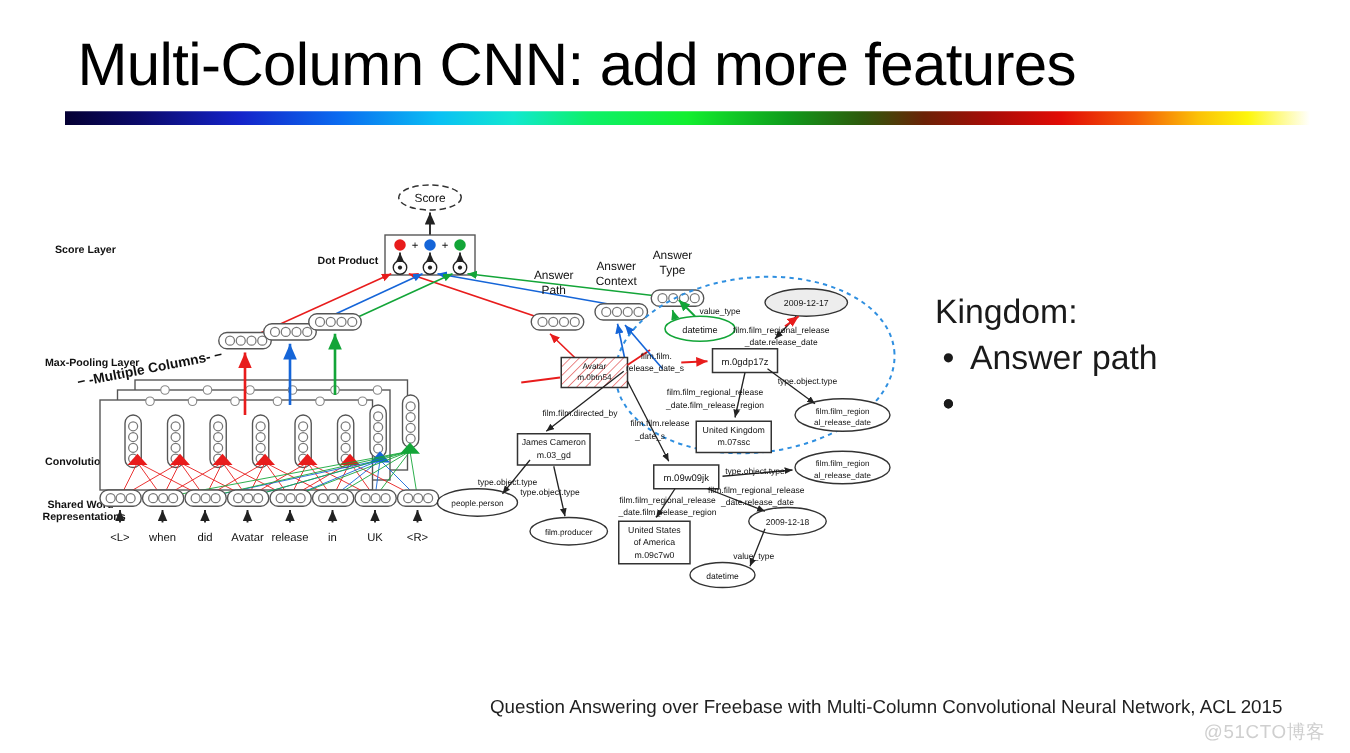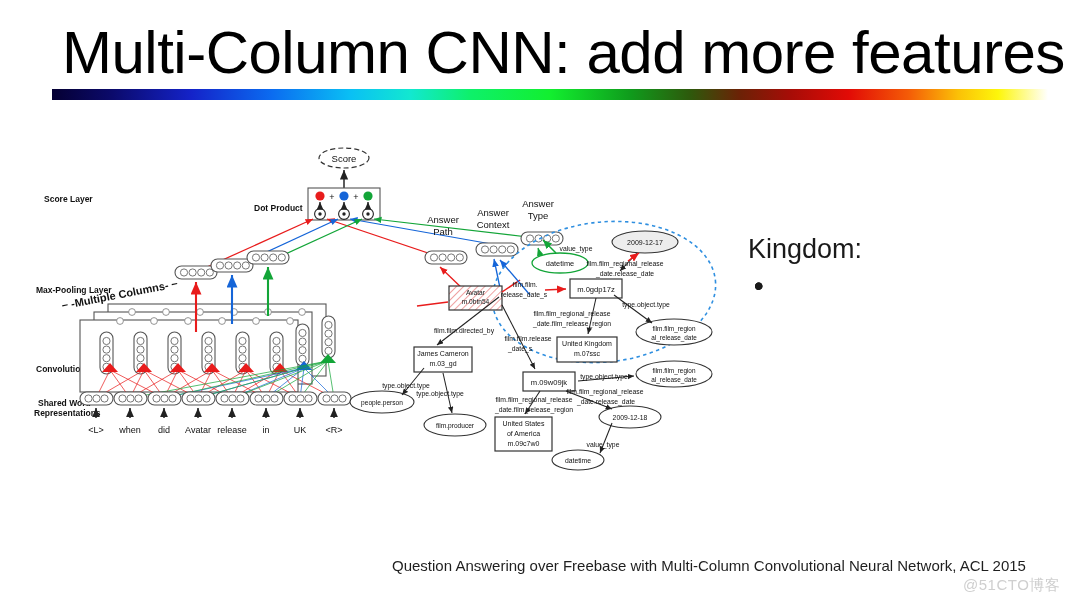--- a/index.html
+++ b/index.html
@@ -6,21 +6,21 @@
   body{
     width:1080px;height:602px;background:#ffffff;
     font-family:"Liberation Sans","DejaVu Sans",sans-serif;
     overflow:hidden;position:relative;
   }
   #slide{position:absolute;inset:0;width:1080px;height:602px;background:#fff;}
 
   
   .title{
     position:absolute;left:62px;top:22px;width:960px;height:62px;
-    font-size:60px;line-height:62px;color:#000;letter-spacing:-0.5px;
+    font-size:48px;line-height:62px;color:#000;letter-spacing:-0.5px;
     white-space:nowrap;
   }
   .rainbow{
     position:absolute;left:52px;top:89px;width:996px;height:11px;
     background:linear-gradient(to right,
       #050033 0%, #0b0a6b 6%, #1423c9 14%, #0b6bf0 22%, #0ac0f4 30%,
       #12e8d0 36%, #0ef06a 42%, #12ef2f 50%, #0f9c1c 58%, #2d5a0c 64%,
       #6b2206 69%, #a50d07 74%, #e20b06 80%, #f45c07 86%, #fbc107 91%,
       #fdf60b 95%, #ffffff 100%);
   }
@@ -448,20 +448,21 @@
       <text x="440" y="276" text-anchor="middle">type.object.type</text>
     </g>
   </svg>
   </div>
 
   <div class="features">
     <div class="fhead">Kingdom:</div>
     <ul>
       <li>
         <span class="bul">•</span>
+        <span>Answer path</span>
       </li>
       <li>
         <span class="bul">•</span>
       </li>
       <li>
         <span class="bul">•</span>
       </li>
     </ul>
   </div>
 

